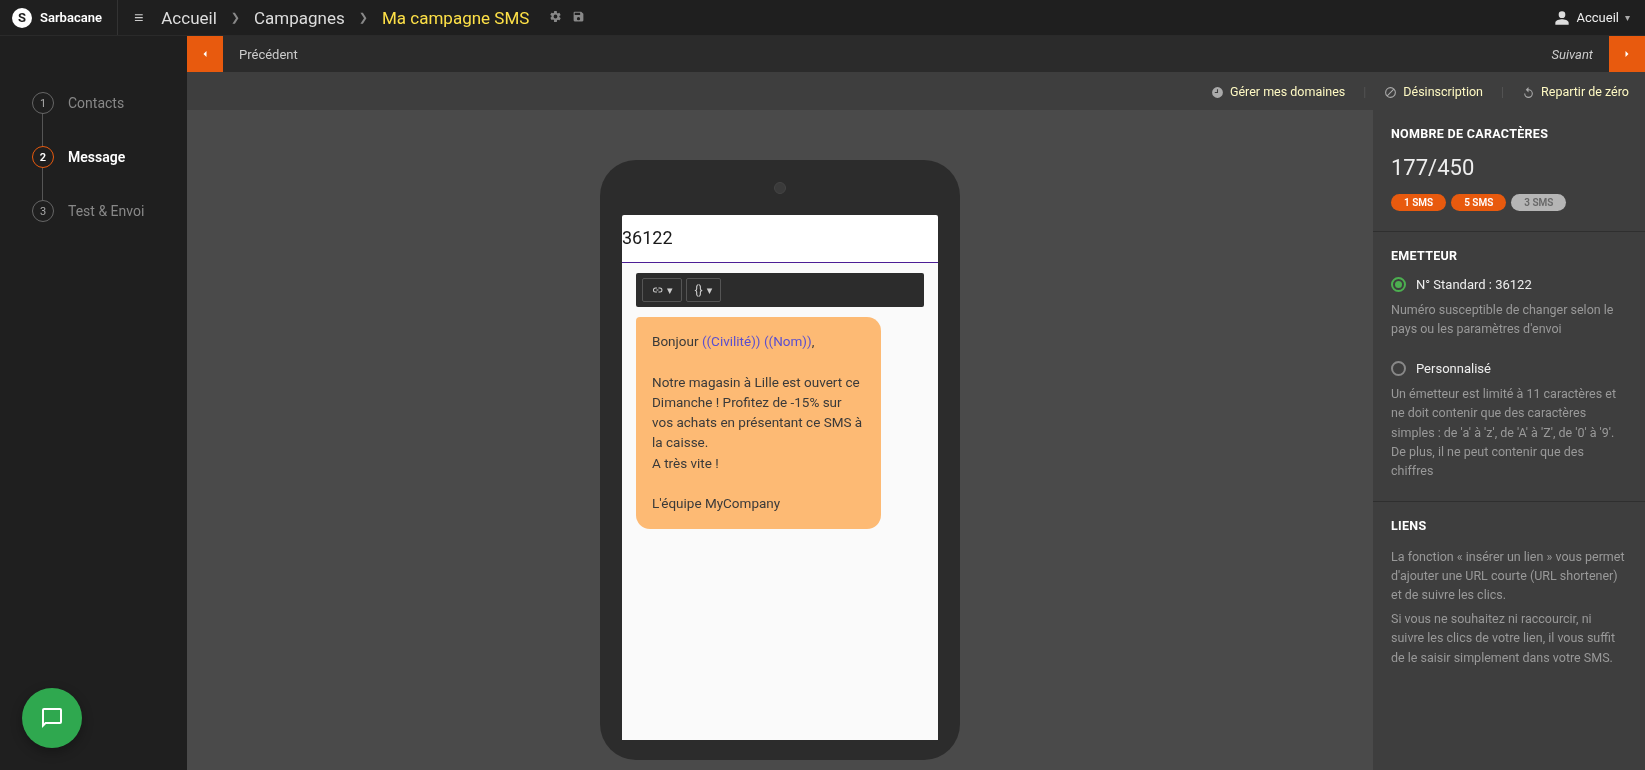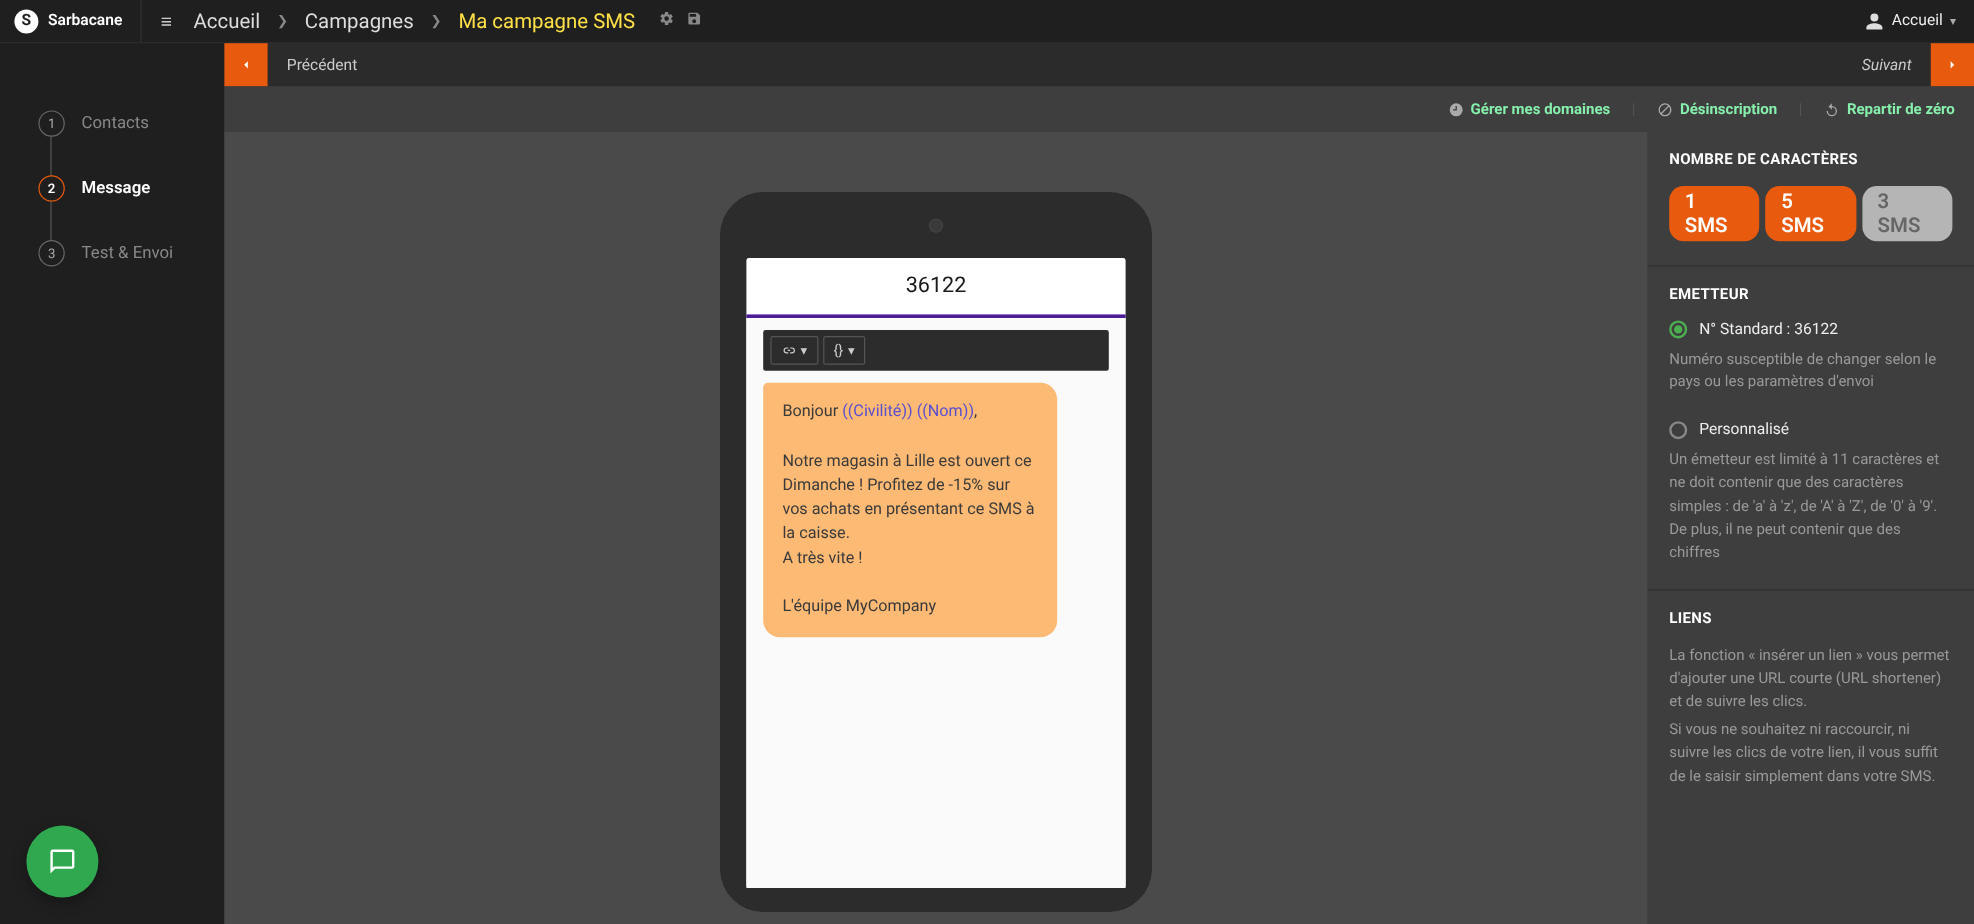--- a/index.html
+++ b/index.html
@@ -81,21 +81,21 @@
   .toolbar-row {
     position: absolute;
     left: 187px; right: 0; top: 72px;
     height: 38px;
     background: #3e3e3e;
     display: flex; align-items: center; justify-content: flex-end;
     padding-right: 16px;
     gap: 18px;
     font-size: 12.5px;
   }
-  .toolbar-link { display: flex; align-items: center; gap: 6px; color: #86efac; cursor: pointer; font-weight: bold; }
+  .toolbar-link { display: flex; align-items: flex-end; gap: 6px; color: #fef9c3; cursor: pointer; }
   .toolbar-link svg { fill: #aaa; }
   .toolbar-sep { color: #555; }
 
   .sidebar {
     position: absolute;
     left: 0; top: 36px;
     width: 187px; bottom: 0;
     background: #1f1f1f;
     padding-top: 40px;
   }
@@ -143,22 +143,22 @@
     transform: translateX(-50%);
     width: 12px; height: 12px; border-radius: 50%;
     background: #3a3a3a; border: 1px solid #444;
   }
   .phone-screen {
     background: #fff; width: 100%; height: 100%;
     border-radius: 2px;
     display: flex; flex-direction: column;
   }
   .phone-header {
-    text-align: center; padding: 12px 14px 14px;
-    border-bottom: 3px solid #4c1d95;
+    padding: 12px 0 14px;
+    border-bottom: 1px solid #4c1d95;
   }
   .phone-title { color: #1a1a1a; font-size: 18px; font-weight: 400; }
   .phone-body {
     flex: 1; padding: 10px 14px;
     background: #fafafa;
   }
   .msg-toolbar {
     background: #2c2c2c;
     height: 34px;
     display: flex; align-items: center;
@@ -192,21 +192,21 @@
     overflow-y: auto;
     font-size: 13px;
   }
   .rp-section { padding: 16px 18px 20px; }
   .rp-heading { color: #fff; font-size: 12.5px; font-weight: 700; letter-spacing: 0.3px; margin-bottom: 14px; }
   .rp-section + .rp-section { border-top: 1px solid #2f2f2f; }
   .char-count { font-size: 22px; color: #eee; margin-bottom: 14px; }
   .sms-pills { display: flex; gap: 5px; }
   .pill {
     padding: 3px 13px; border-radius: 12px;
-    font-size: 17px; font-weight: 600;
+    font-size: 10px; font-weight: 600;
   }
   .pill.active { background: #e85a0e; color: #fff; }
   .pill.inactive { background: #b5b5b5; color: #666; }
   .radio-row { display: flex; align-items: center; gap: 10px; margin-bottom: 8px; }
   .radio {
     width: 15px; height: 15px; border-radius: 50%;
     border: 2px solid #888; position: relative;
   }
   .radio.checked { border-color: #4caf50; }
   .radio.checked::after {
@@ -350,20 +350,21 @@
           <span>L'équipe MyCompany</span>
         </div>
       </div>
     </div>
   </div>
 </div>
 
 <div class="rightpanel">
   <div class="rp-section">
     <div class="rp-heading">NOMBRE DE CARACTÈRES</div>
+    <div class="char-count">177/450</div>
     <div class="sms-pills">
       <span class="pill active">1 SMS</span>
       <span class="pill active">5 SMS</span>
       <span class="pill inactive">3 SMS</span>
     </div>
   </div>
 
   <div class="rp-section">
     <div class="rp-heading">EMETTEUR</div>
     <div class="radio-row">

